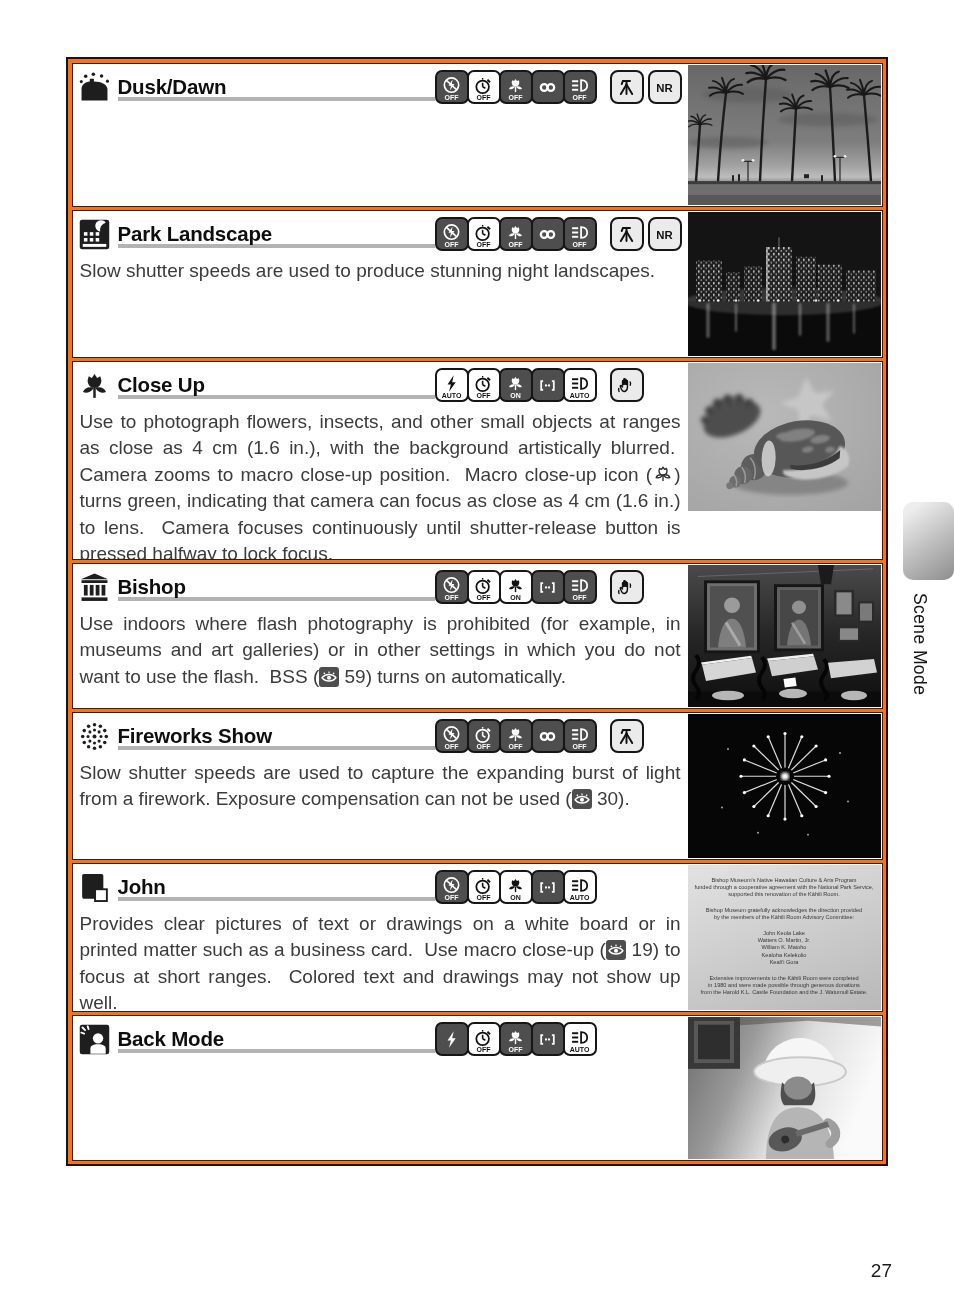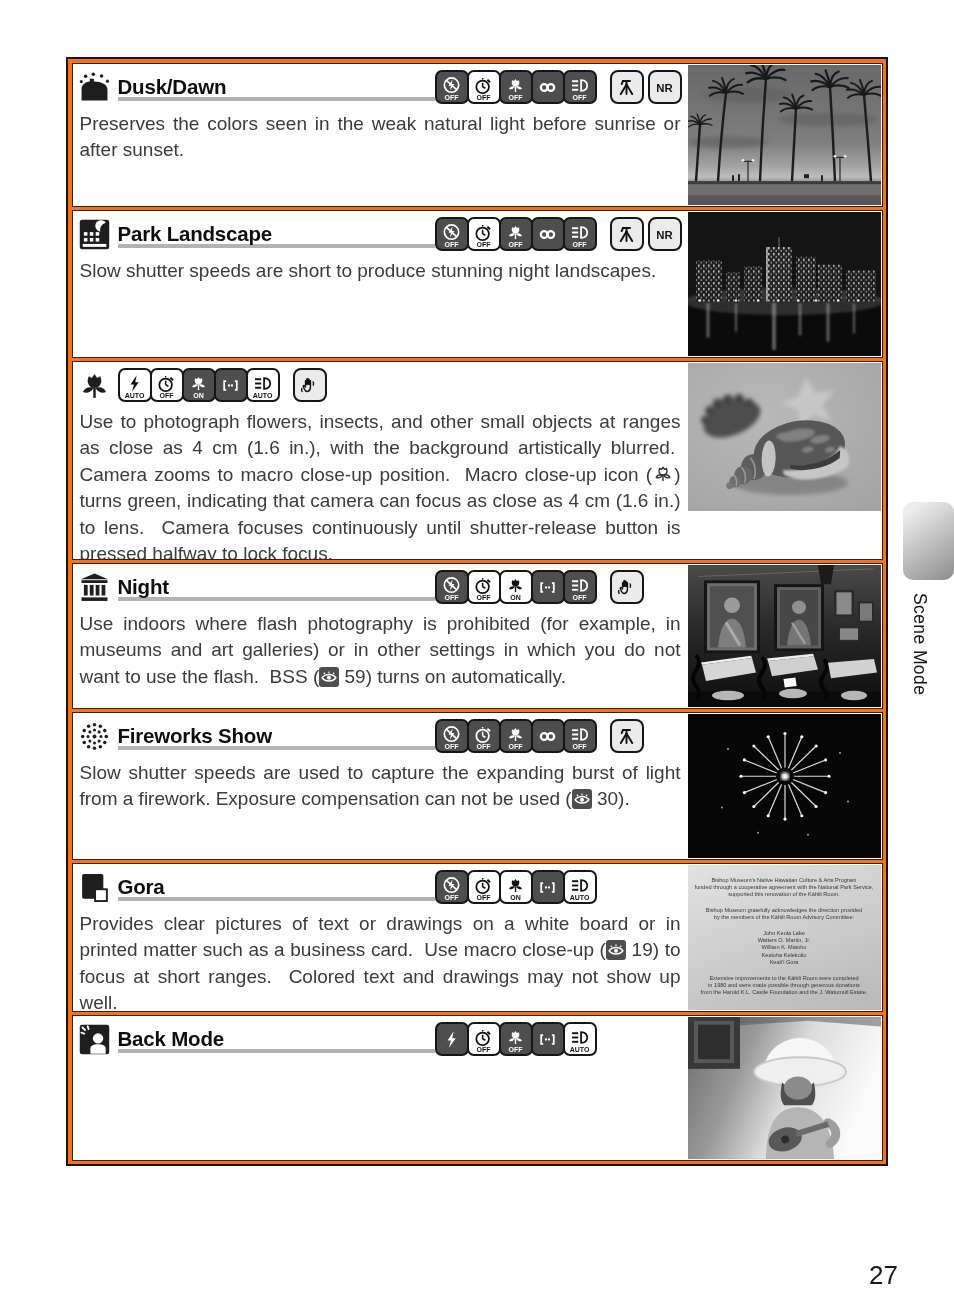--- a/index.html
+++ b/index.html
@@ -31,21 +31,21 @@
   .inline-ic.ref{background:#4e4e4e;border-radius:3px;color:#fff;padding:1px;box-sizing:border-box;}
   .inline-ic.macro-outline{color:#2f2f2f;width:22px;height:22px;}
   .thumb{flex:0 0 193px;position:relative;overflow:hidden;margin:1px;background:#fff;}
   .thumb svg{display:block;width:100%;height:100%;}
   .s3 .thumb{height:148px;align-self:flex-start;}
   .plaque{position:absolute;inset:0;background:linear-gradient(160deg,#e2e2e2,#b8b8b8);padding:12px 4px;box-sizing:border-box;text-align:center;color:#383838;}
   .pl-line{font-size:5.6px;line-height:7.4px;white-space:nowrap;overflow:hidden;}
   .pl-gap{height:8px;}
   .side-tab{position:absolute;right:0;top:502px;width:51px;height:78px;border-radius:10px;background:linear-gradient(145deg,#ededed 12%,#bdbdbd 55%,#8d8d8d 100%);}
   .side-label{position:absolute;right:24px;top:593px;writing-mode:vertical-rl;font-size:17.5px;color:#141414;letter-spacing:0.4px;}
-  .page-num{position:absolute;right:56px;top:1260px;font-size:26px;color:#1a1a1a;}
+  .page-num{position:absolute;right:62px;top:1260px;font-size:19px;color:#1a1a1a;}
 </style>
 </head>
 <body>
 
 <div class="page">
   <div class="main-box">
 
     <section class="sec s1">
       <div class="content">
         <div class="hdr">
@@ -119,21 +119,20 @@
                   <path d="M8 4.5 L6.5 8"></path>
                 </svg>
               </span>
               <span class="eicon">
                 <svg viewBox="0 0 24 24">
                   <text x="12" y="17" text-anchor="middle" font-size="13" font-weight="bold" fill="currentColor" font-family="Liberation Sans, sans-serif">NR</text>
                 </svg>
               </span>
             </span>
         </div>
-        <p class="body">Preserves the colors seen in the weak natural light before sunrise or after sunset.</p>
       </div>
       <div class="thumb">
         <svg viewBox="0 0 193 141" preserveAspectRatio="none">
           <defs>
             <linearGradient id="dsky" x1="0" y1="0" x2="0" y2="1">
               <stop offset="0" stop-color="#686868"></stop>
                 <stop offset=".55" stop-color="#7e7e7e"></stop>
               <stop offset=".72" stop-color="#a2a2a2"></stop>
                 <stop offset=".80" stop-color="#bdbdbd"></stop>
               <stop offset=".84" stop-color="#8d8d8d"></stop>
@@ -272,21 +271,21 @@
                   <path d="M8 4.5 L6.5 8"></path>
                 </svg>
               </span>
               <span class="eicon">
                 <svg viewBox="0 0 24 24">
                   <text x="12" y="17" text-anchor="middle" font-size="13" font-weight="bold" fill="currentColor" font-family="Liberation Sans, sans-serif">NR</text>
                 </svg>
               </span>
             </span>
         </div>
-        <p class="body">Slow shutter speeds are short to produce stunning night landscapes.</p>
+        <p class="body">Slow shutter speeds are used to produce stunning night landscapes.</p>
       </div>
       <div class="thumb">
         <svg viewBox="0 0 193 148" preserveAspectRatio="none">
           <defs>
             <pattern id="win" width="5" height="6" patternUnits="userSpaceOnUse">
               <rect width="1.6" height="2.4" fill="#d8d8d8"></rect>
                 <rect x="2.6" y="3" width="1.4" height="2" fill="#9a9a9a"></rect>
             </pattern>
             <filter id="nb">
                 <feGaussianBlur stdDeviation="1.3"></feGaussianBlur>
@@ -340,20 +339,23 @@
       <div class="content">
         <div class="hdr">
           <span class="ticon">
               <svg viewBox="0 0 24 24" fill="#1e1e1e">
                 <path d="M12 3.6 L13.9 6.5 L16.2 5.3 L17 8.2 C17 11.7 14.8 13.8 12 13.8 C9.2 13.8 7 11.7 7 8.2 L7.8 5.3 L10.1 6.5 Z"></path>
                 <path d="M11.2 14.2 C8.7 17.2 6.4 17.9 3.6 16.8 C4.8 13.9 7 12.9 11.2 13.5 Z"></path>
                 <path d="M12.8 14.2 C15.3 17.2 17.6 17.9 20.4 16.8 C19.2 13.9 17 12.9 12.8 13.5 Z"></path>
                 <rect x="11.1" y="13.8" width="1.8" height="7.2"></rect>
               </svg>
             </span>
+          <span class="title-area">
+              <span class="title">Close Up</span>
+            </span>
           <span class="setrow">
               <span class="sicon light">
                 <svg viewBox="0 0 24 24">
                   <path d="M14.5 2.5 L7.5 13 H11.3 L9.2 21.5 L16.8 10.5 H12.8 Z" fill="currentColor"></path>
                 </svg>
                 <i class="lbl">AUTO</i>
               </span>
               <span class="sicon light">
                 <svg viewBox="0 0 24 24" fill="none" stroke="currentColor">
                   <circle cx="11" cy="13.5" r="7.2" stroke-width="2"></circle>
@@ -469,21 +471,21 @@
                 <path d="M2.5 7 L14 2.2 L25.5 7 Z"></path>
                 <rect x="3" y="7.8" width="22" height="2.4"></rect>
                 <rect x="5" y="11.8" width="3.2" height="9"></rect>
                 <rect x="10" y="11.8" width="3.2" height="9"></rect>
                 <rect x="15" y="11.8" width="3.2" height="9"></rect>
                 <rect x="20" y="11.8" width="3.2" height="9"></rect>
                 <rect x="3" y="22.4" width="22" height="3"></rect>
               </svg>
             </span>
           <span class="title-area">
-              <span class="title">Night</span>
+              <span class="title">Bishop</span>
             </span>
           <span class="setrow">
               <span class="sicon dark">
                 <svg viewBox="0 0 24 24">
                   <circle cx="12" cy="11.5" r="8.2" fill="none" stroke="currentColor" stroke-width="1.9"></circle>
                   <path d="M13.2 5.2 L8.6 12.2 H11.4 L10.2 17.6 L15.4 10.4 H12.4 Z" fill="currentColor"></path>
                   <line x1="5.6" y1="5.6" x2="18.4" y2="17.4" stroke="currentColor" stroke-width="1.9"></line>
                 </svg>
                 <i class="lbl">OFF</i>
               </span>
@@ -759,21 +761,21 @@
     <section class="sec s6">
       <div class="content">
         <div class="hdr">
           <span class="ticon">
               <svg viewBox="0 0 28 28">
                 <rect x="3.5" y="2.5" width="18" height="21" rx="1.5" fill="#1e1e1e"></rect>
                 <rect x="14.5" y="15.5" width="10" height="10" fill="#fff" stroke="#1e1e1e" stroke-width="1.6"></rect>
               </svg>
             </span>
           <span class="title-area">
-              <span class="title">Gora</span>
+              <span class="title">John</span>
             </span>
           <span class="setrow">
               <span class="sicon dark">
                 <svg viewBox="0 0 24 24">
                   <circle cx="12" cy="11.5" r="8.2" fill="none" stroke="currentColor" stroke-width="1.9"></circle>
                   <path d="M13.2 5.2 L8.6 12.2 H11.4 L10.2 17.6 L15.4 10.4 H12.4 Z" fill="currentColor"></path>
                   <line x1="5.6" y1="5.6" x2="18.4" y2="17.4" stroke="currentColor" stroke-width="1.9"></line>
                 </svg>
                 <i class="lbl">OFF</i>
               </span>

